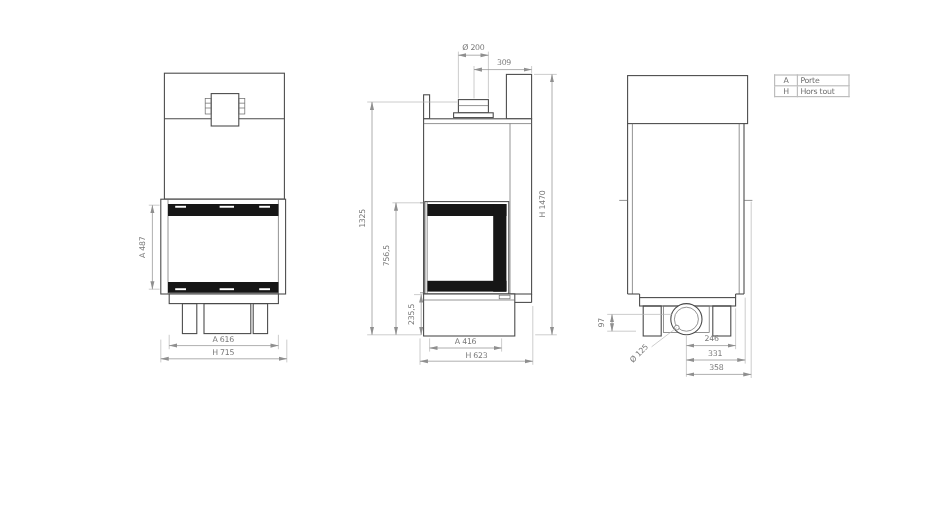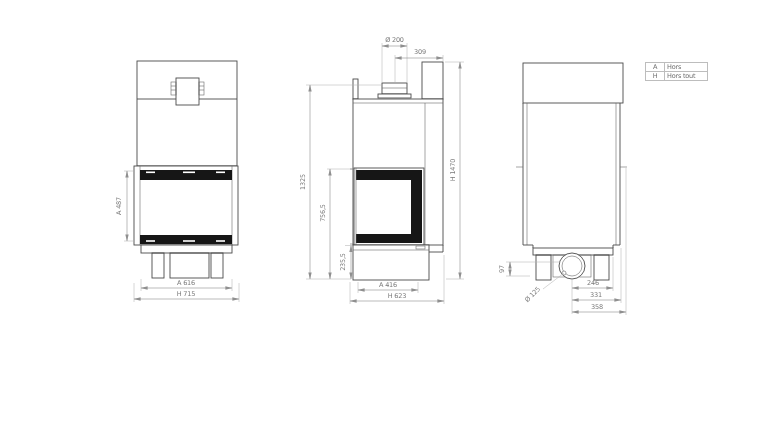--- a/index.html
+++ b/index.html
@@ -198,21 +198,21 @@
       <line class="ext" x1="626" y1="168" x2="626" y2="315"></line>
       <line class="dim" x1="572" y1="312" x2="626" y2="312" marker-start="url(#arr)" marker-end="url(#arr)"></line>
       <text class="dimtxt" x="597" y="308.5" text-anchor="middle">358</text>
     </g>
   </svg>
 
   <table class="legend">
     <tbody>
       <tr>
         <td class="k">A</td>
-        <td class="v">Hors</td>
+        <td class="v">Porte</td>
       </tr>
       <tr>
         <td class="k">H</td>
         <td class="v">Hors tout</td>
       </tr>
     </tbody>
   </table>
 </div>
 
 </body></html>

